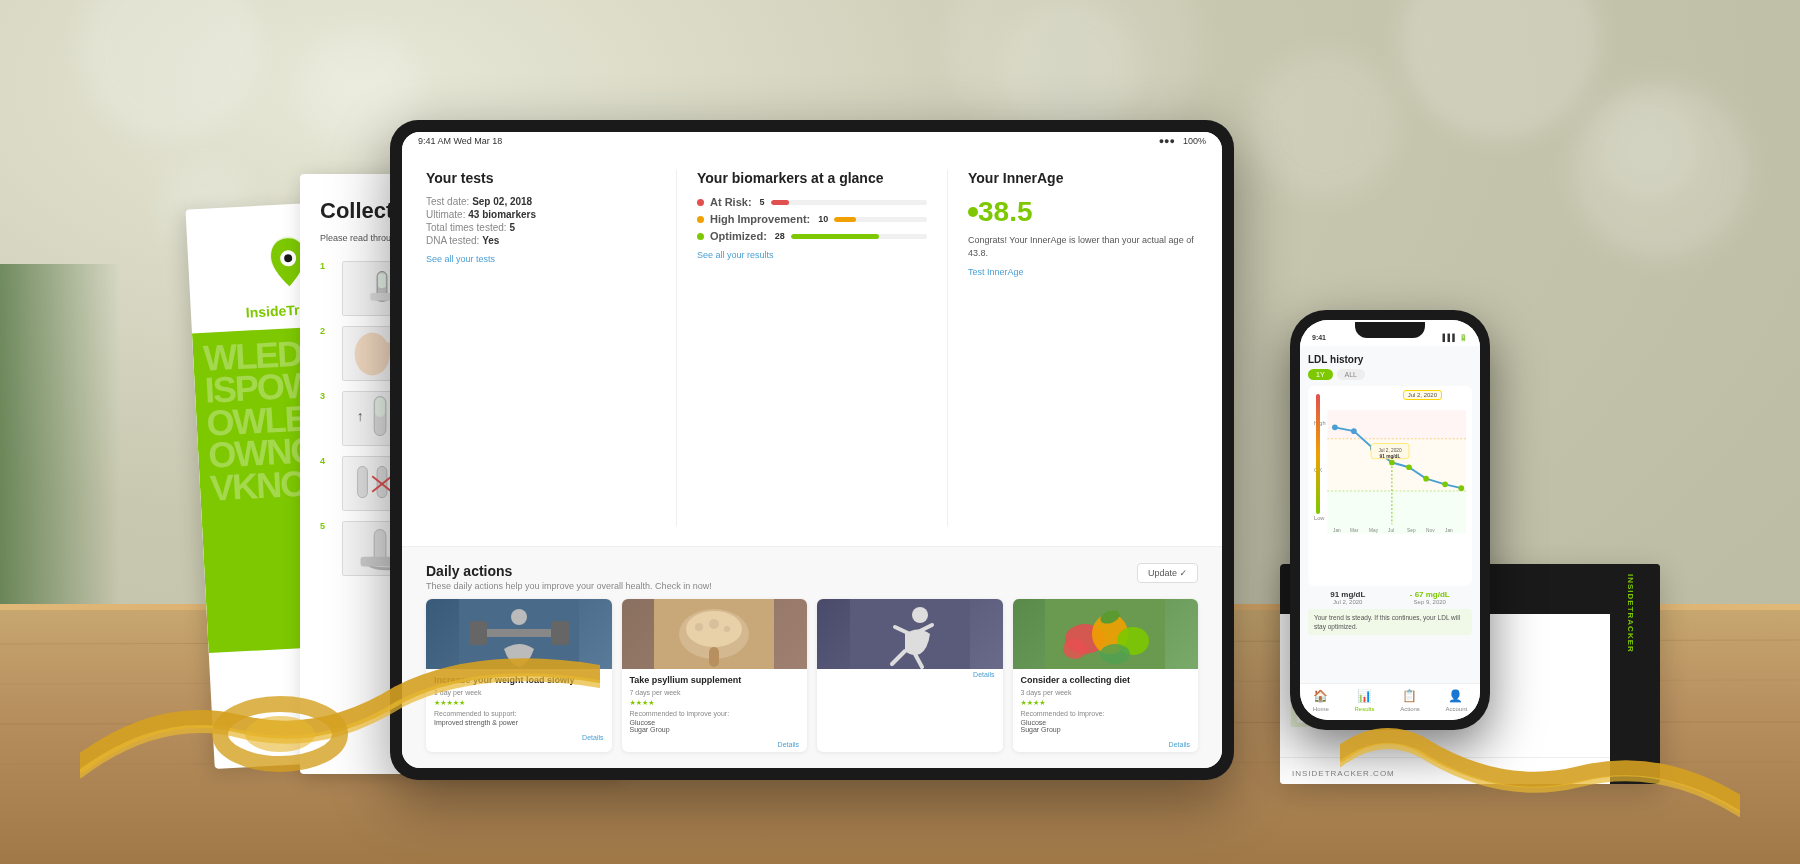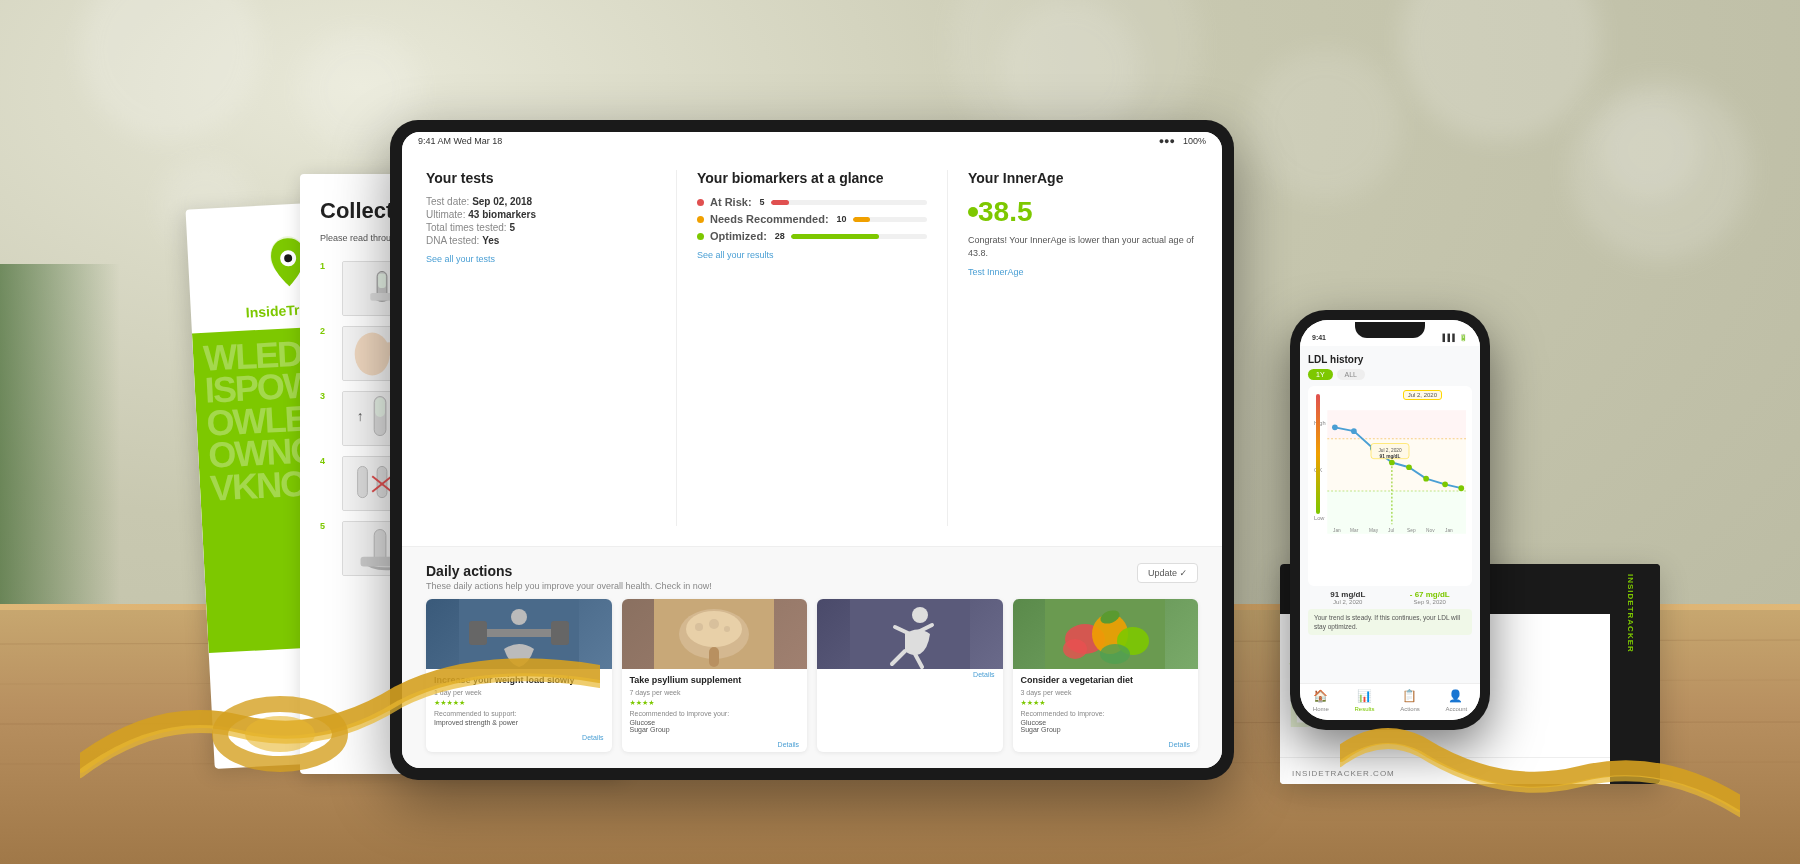--- a/index.html
+++ b/index.html
@@ -707,21 +707,21 @@
           <div class="bm-bar-row">
             <div class="bm-dot" style="background:#e05050"></div>
             <span class="bm-label">At Risk:</span>
             <span class="bm-count">5</span>
             <div class="bm-bar-container">
               <div class="bm-bar" style="width:12%;background:#e05050"></div>
             </div>
           </div>
           <div class="bm-bar-row">
             <div class="bm-dot" style="background:#f0a000"></div>
-            <span class="bm-label">Needs Recommended:</span>
+            <span class="bm-label">High Improvement:</span>
             <span class="bm-count">10</span>
             <div class="bm-bar-container">
               <div class="bm-bar" style="width:23%;background:#f0a000"></div>
             </div>
           </div>
           <div class="bm-bar-row">
             <div class="bm-dot" style="background:#7dc800"></div>
             <span class="bm-label">Optimized:</span>
             <span class="bm-count">28</span>
             <div class="bm-bar-container">
@@ -827,21 +827,21 @@
                 <ellipse cx="40" cy="40" rx="20" ry="15" fill="#e05050" opacity="0.9"></ellipse>
                 <ellipse cx="65" cy="35" rx="18" ry="20" fill="#f0a000" opacity="0.9"></ellipse>
                 <ellipse cx="88" cy="42" rx="16" ry="14" fill="#7dc800" opacity="0.9"></ellipse>
                 <ellipse cx="30" cy="50" rx="12" ry="10" fill="#e85050" opacity="0.8"></ellipse>
                 <ellipse cx="70" cy="55" rx="15" ry="10" fill="#50a050" opacity="0.8"></ellipse>
 
                 <ellipse cx="65" cy="18" rx="10" ry="6" fill="#5a9a30" transform="rotate(-20,65,18)"></ellipse>
               </svg>
             </div>
             <div class="da-card-body">
-              <div class="da-card-title">Consider a vegetarian diet</div>
+              <div class="da-card-title">Consider a collecting diet</div>
               <div class="da-card-freq">3 days per week</div>
               <div class="da-card-stars">★★★★</div>
               <div class="da-card-rec">Recommended to improve:</div>
               <div class="da-card-tags">Glucose<br>Sugar Group</div>
             </div>
             <div class="da-card-details">Details</div>
           </div>
         </div>
       </div>
     </div>

